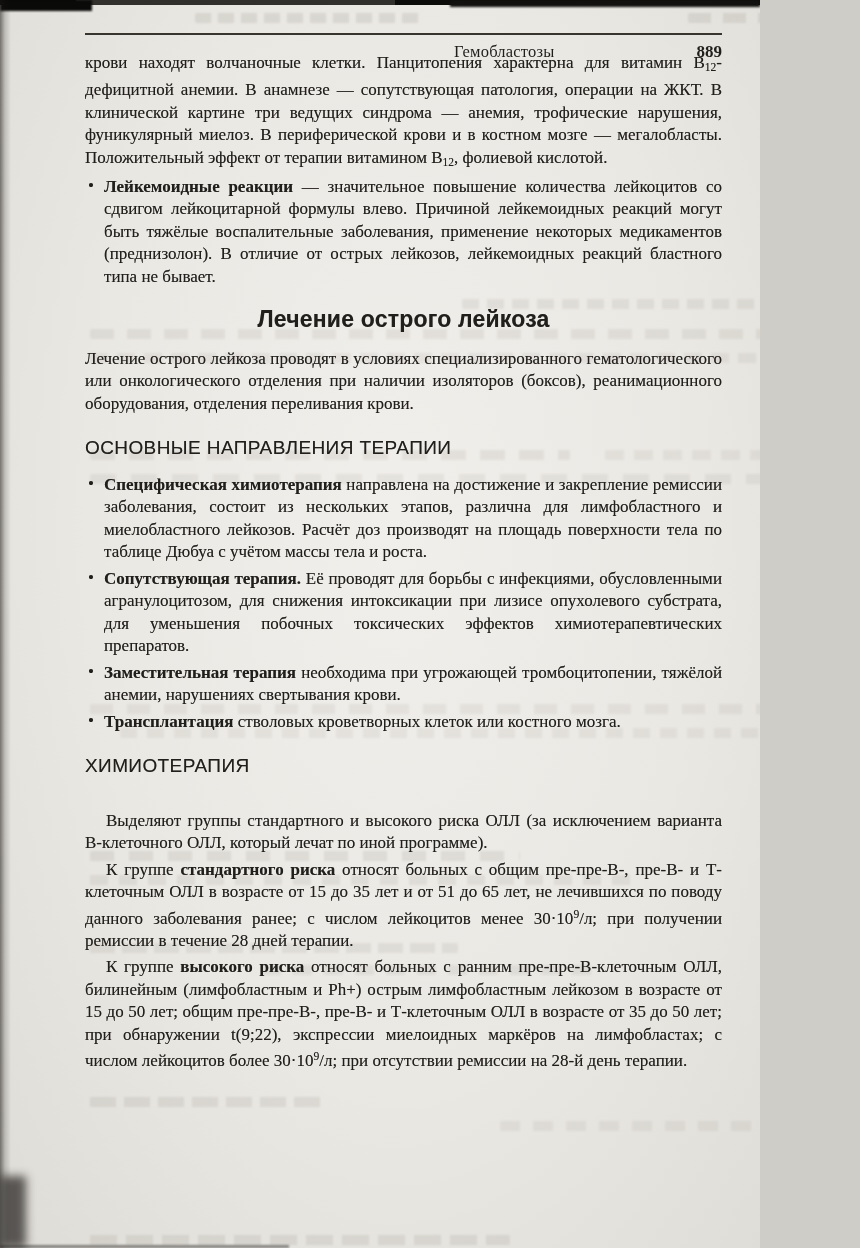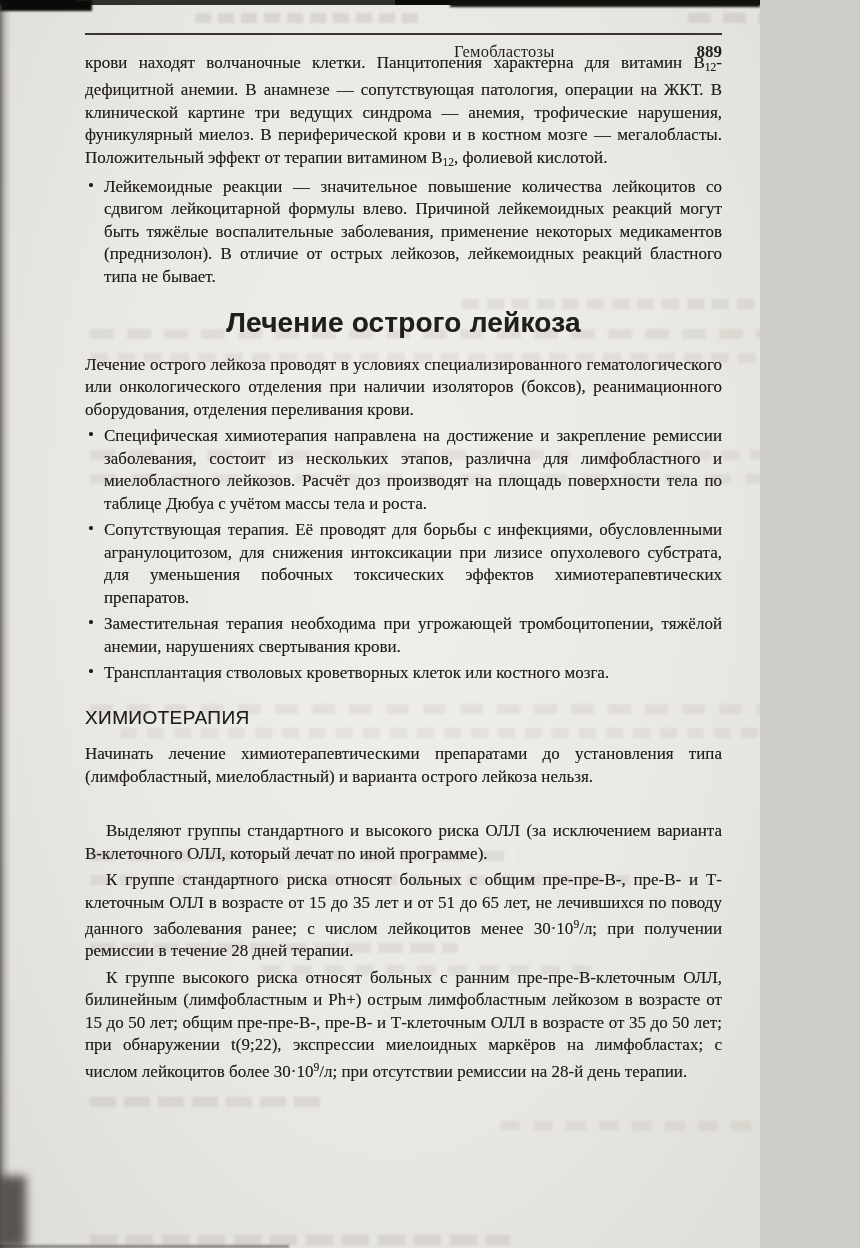--- a/index.html
+++ b/index.html
@@ -30,28 +30,28 @@
 
   
   .content { position:absolute; top:52px; left:85px; right:38px;
     font-size:17px; line-height:22.5px; text-align:justify;
     text-shadow:0 0 .5px rgba(32,29,25,.5); }
   .para { text-align:justify; }
   .indent { text-indent:21px;margin-top:32px; }
   .bullet { position:relative; padding-left:19px; margin-top:2px; }
   .dir-b { margin-top:4px; }
   .marker { position:absolute; left:3px; top:-1px; }
-  .b { font-weight:400; }
+  .b { font-weight:700; }
   .i { }
   .sub { font-size:68%; vertical-align:-0.22em; }
   .sup { font-size:68%; vertical-align:0.5em; }
   .mt4 { margin-top:4px; }
 
   
-  .h-main { font-family:"Liberation Sans","DejaVu Sans",sans-serif; font-size:28px; font-weight:700;
+  .h-main { font-family:"Liberation Sans","DejaVu Sans",sans-serif; font-size:23px; font-weight:700;
     text-align:center; margin:18px 0 14px; line-height:1.2; letter-spacing:.2px; text-indent:0; }
   .h-section { font-family:"Liberation Sans","DejaVu Sans",sans-serif; font-size:19px; font-weight:400;
     margin:22px 0 14px; letter-spacing:.4px; text-align:left; text-indent:0; }
   .h-sub { font-family:"Liberation Sans","DejaVu Sans",sans-serif; font-size:20px; font-weight:400;
     margin:16px 0 12px; text-align:left; text-indent:0; }
 </style>
 </head>
 <body>
 
 <div class="page">
@@ -98,32 +98,32 @@
   <main class="content">
 
     <p class="para"><span>крови находят волчаночные клетки. Панцитопения характерна для витамин В</span><span class="sub">12</span><span>-дефицитной анемии. В анамнезе — сопутствующая патология, операции на ЖКТ. В клинической картине три ведущих синдрома — анемия, трофические нарушения, фуникулярный миелоз. В периферической крови и в костном мозге — мегалобласты. Положительный эффект от терапии витамином В</span><span class="sub">12</span><span>, фолиевой кислотой.</span></p>
 
     <p class="para bullet"><span class="marker">•</span><span><span class="b">Лейкемоидные реакции</span><span> — значительное повышение количества лейкоцитов со сдвигом лейкоцитарной формулы влево. Причиной лейкемоидных реакций могут быть тяжёлые воспалительные заболевания, применение некоторых медикаментов (преднизолон). В отличие от острых лейкозов, лейкемоидных реакций бластного типа не бывает.</span></span></p>
 
     <h1 class="h-main">Лечение острого лейкоза</h1>
 
     <p class="para"><span>Лечение острого лейкоза проводят в условиях специализированного гематологического или онкологического отделения при наличии изоляторов (боксов), реанимационного оборудования, отделения переливания крови.</span></p>
 
+    <h2 class="h-section">ОСНОВНЫЕ НАПРАВЛЕНИЯ ТЕРАПИИ</h2>
 
     <p class="para bullet dir-b"><span class="marker">•</span><span><span class="b">Специфическая химиотерапия</span><span> направлена на достижение и закрепление ремиссии заболевания, состоит из нескольких этапов, различна для лимфобластного и миелобластного лейкозов. Расчёт доз производят на площадь поверхности тела по таблице </span><span class="i">Дюбуа</span><span> с учётом массы тела и роста.</span></span></p>
 
     <p class="para bullet dir-b"><span class="marker">•</span><span><span class="b">Сопутствующая терапия.</span><span> Её проводят для борьбы с инфекциями, обусловленными агранулоцитозом, для снижения интоксикации при лизисе опухолевого субстрата, для уменьшения побочных токсических эффектов химиотерапевтических препаратов.</span></span></p>
 
     <p class="para bullet dir-b"><span class="marker">•</span><span><span class="b">Заместительная терапия</span><span> необходима при угрожающей тромбоцитопении, тяжёлой анемии, нарушениях свертывания крови.</span></span></p>
 
     <p class="para bullet dir-b"><span class="marker">•</span><span><span class="b">Трансплантация</span><span> стволовых кроветворных клеток или костного мозга.</span></span></p>
 
     <h2 class="h-section">ХИМИОТЕРАПИЯ</h2>
 
-    <p class="para"><span>Начинать лечение химиотерапевтическими препаратами до установления типа (лимфобластный, миелобластный) и варианта острого лейкоза нельзя.</span></p>
 
 
     <p class="para indent"><span>Выделяют группы стандартного и высокого риска ОЛЛ (за исключением варианта В-клеточного ОЛЛ, который лечат по иной программе).</span></p>
 
     <p class="para indent mt4"><span>К группе </span><span class="b">стандартного риска</span><span> относят больных с общим пре-пре-В-, пре-В- и Т-клеточным ОЛЛ в возрасте от 15 до 35 лет и от 51 до 65 лет, не лечившихся по поводу данного заболевания ранее; с числом лейкоцитов менее 30·10</span><span class="sup">9</span><span>/л; при получении ремиссии в течение 28 дней терапии.</span></p>
 
     <p class="para indent mt4"><span>К группе </span><span class="b">высокого риска</span><span> относят больных с ранним пре-пре-В-клеточным ОЛЛ, билинейным (лимфобластным и Ph+) острым лимфобластным лейкозом в возрасте от 15 до 50 лет; общим пре-пре-В-, пре-В- и Т-клеточным ОЛЛ в возрасте от 35 до 50 лет; при обнаружении t(9;22), экспрессии миелоидных маркёров на лимфобластах; с числом лейкоцитов более 30·10</span><span class="sup">9</span><span>/л; при отсутствии ремиссии на 28-й день терапии.</span></p>
 
   </main>
 </div>

